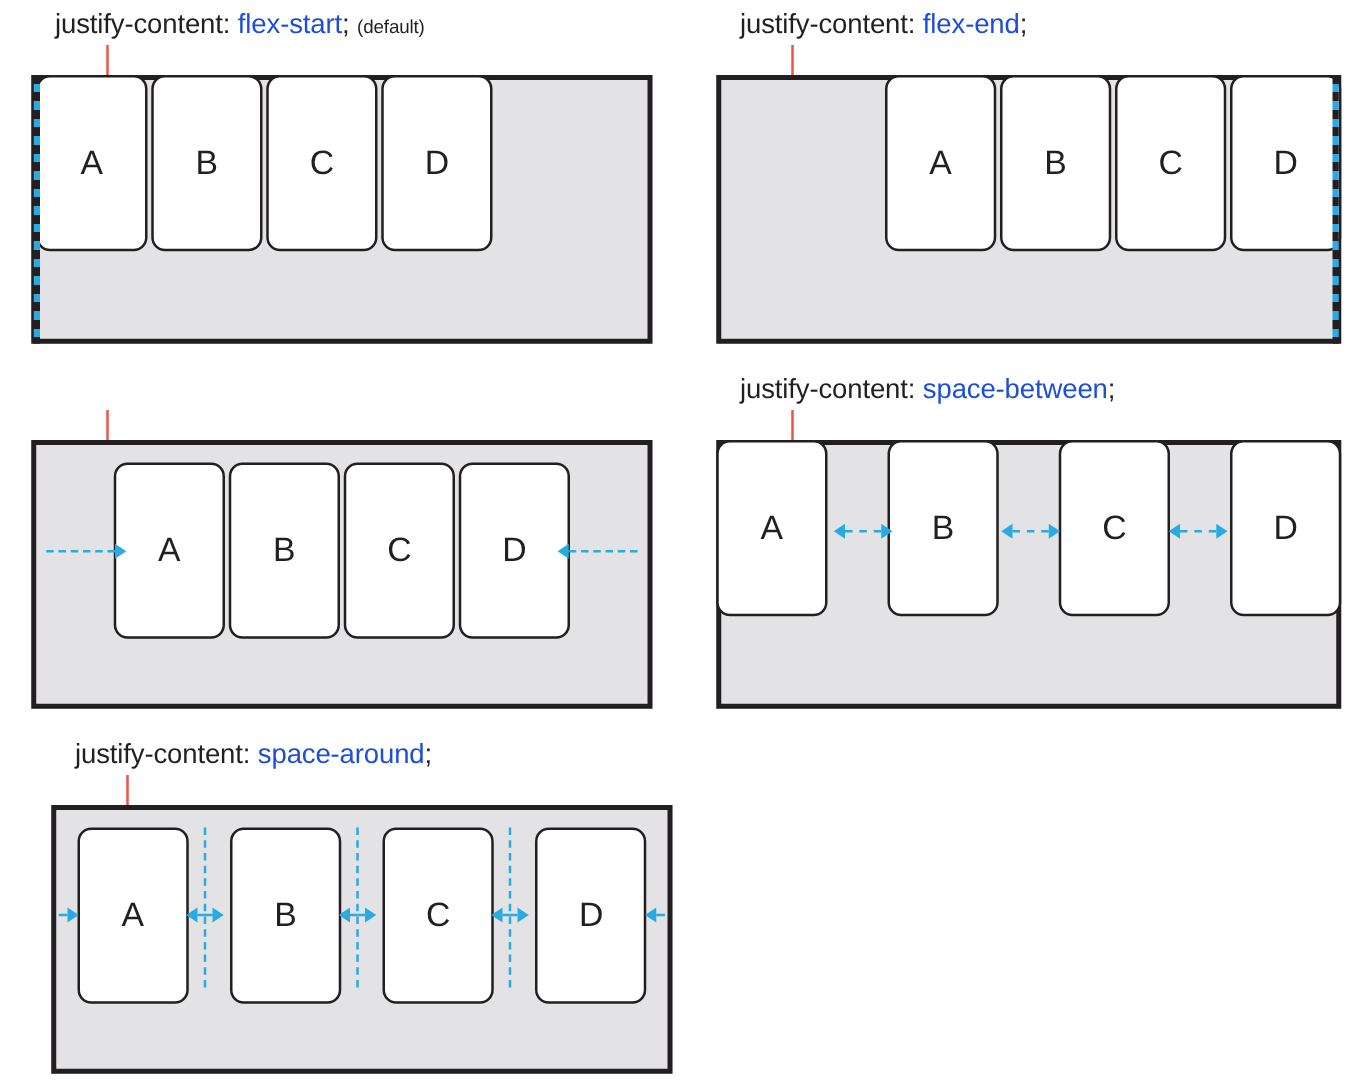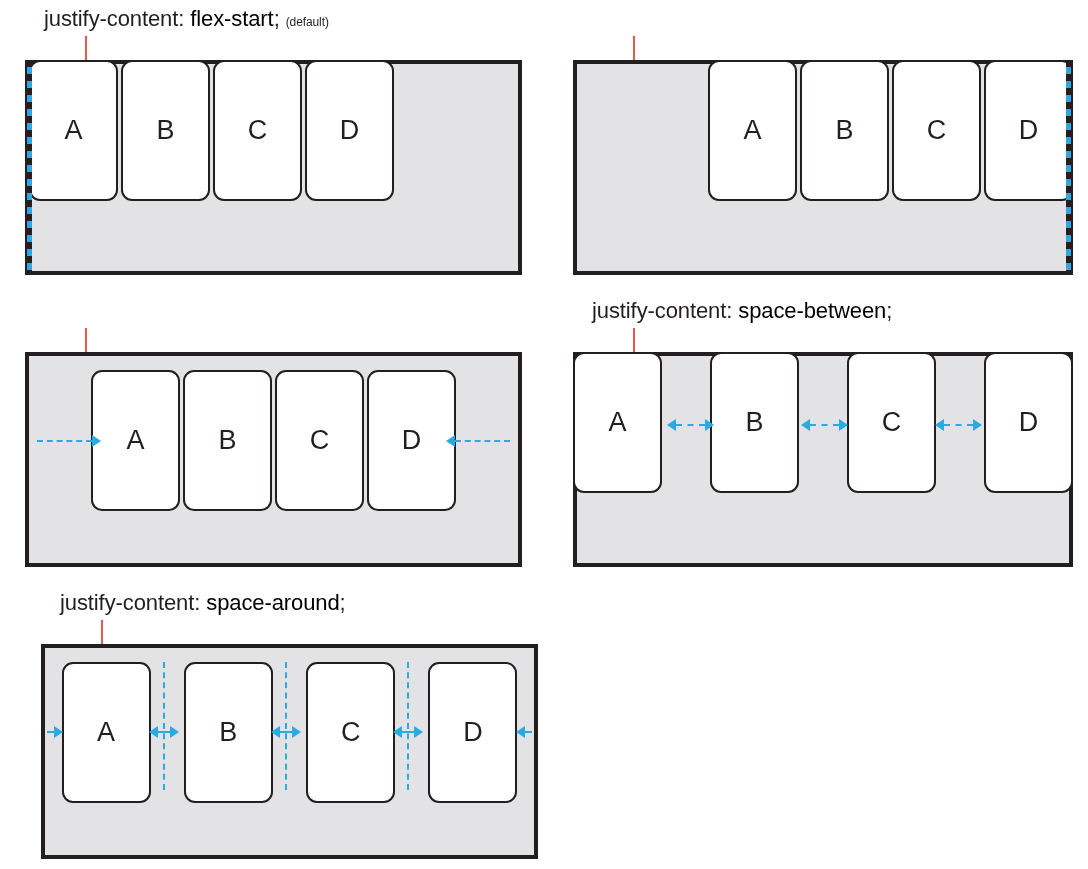--- a/index.html
+++ b/index.html
@@ -17,23 +17,23 @@
   
   .panel { position: absolute; }
 
   .panel-title {
     font-size: 22px;
     color: #231f20;
     white-space: nowrap;
     line-height: 1;
     letter-spacing: -0.1px;
   }
-  .panel-title .val  { color: #000000; }
+  .panel-title .val  { color: #1d4ed8; }
   .panel-title .semi { color: #231f20; }
-  .panel-title .note { font-size: 12px; color: #231f20; }
+  .panel-title .note { font-size: 15px; color: #231f20; }
 
   .tickline {
     position: absolute;
     width: 2px;
     background: #e8574a;
   }
 
   
   .fcontainer {
     position: absolute;
@@ -119,20 +119,24 @@
       <div class="box" style="width:89px;height:141px;margin-right:3px;">A</div>
       <div class="box" style="width:89px;height:141px;margin-right:3px;">B</div>
       <div class="box" style="width:89px;height:141px;margin-right:3px;">C</div>
       <div class="box" style="width:89px;height:141px;">D</div>
     </div>
   </div>
 </div>
 
 <div class="panel" style="left:592px; top:8px; width:500px; height:270px;">
 
+  <div class="panel-title" style="position:absolute; left:0; top:0;">
+    <span>justify-content:</span>
+    <span class="val">flex-end</span><span class="semi">;</span>
+  </div>
 
   <div class="tickline" style="left:41px; top:28px; height:26px;"></div>
 
   <div class="fcontainer" style="left:-19px; top:52px; width:500px; height:215px;">
     <div class="edge-dash" style="right:-2px;"></div>
     <div class="items" style="top:-4px; justify-content:flex-end;">
       <div class="box" style="width:89px;height:141px;margin-right:3px;">A</div>
       <div class="box" style="width:89px;height:141px;margin-right:3px;">B</div>
       <div class="box" style="width:89px;height:141px;margin-right:3px;">C</div>
       <div class="box" style="width:89px;height:141px;margin-right:-4px;">D</div>

